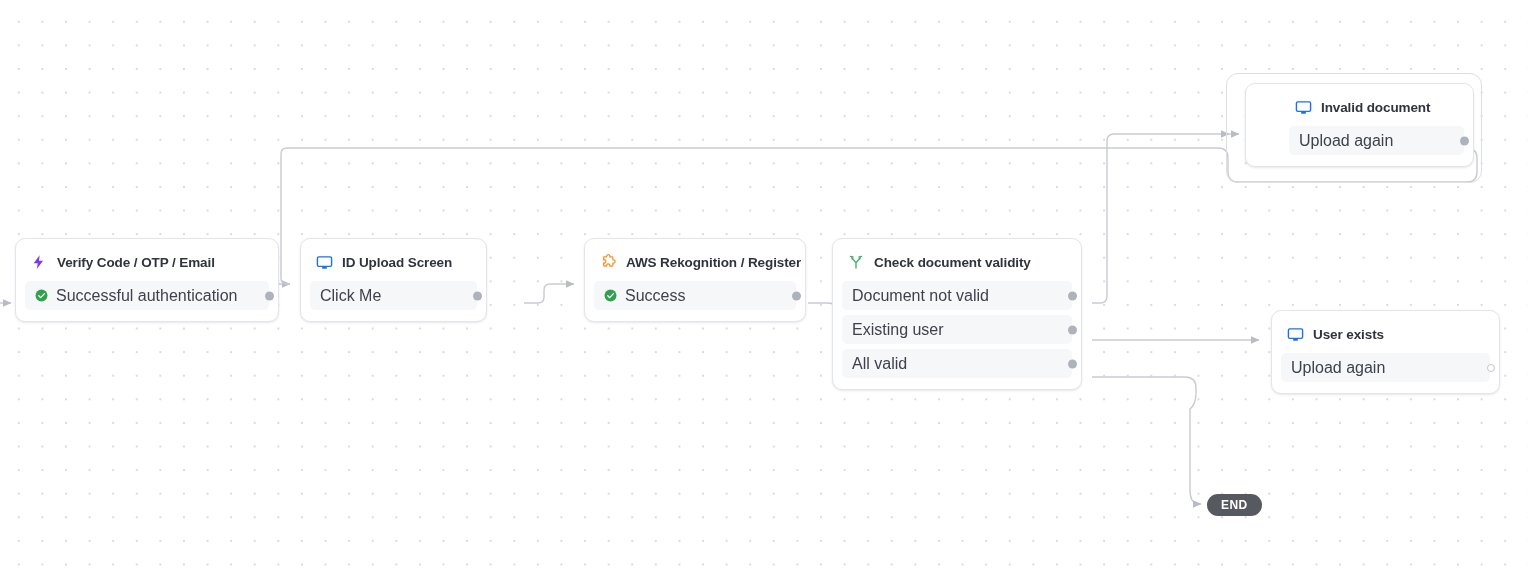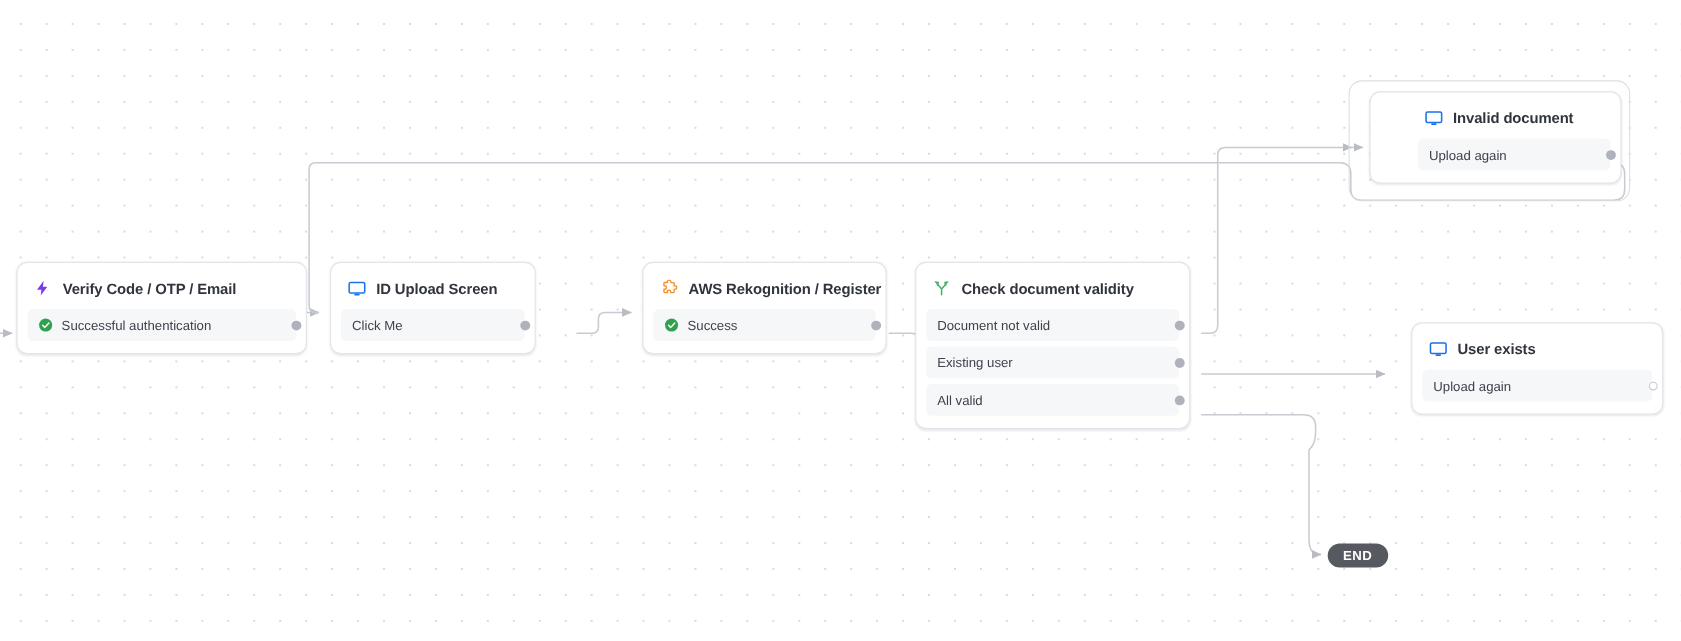--- a/index.html
+++ b/index.html
@@ -83,21 +83,21 @@
     align-items: center;
     gap: 8px;
     padding: 0 10px;
   }
   .port-check {
     width: 13px; height: 13px;
     flex: 0 0 auto;
     display: inline-flex;
   }
   .port-label {
-    font-size: 12px;
+    font-size: 16px;
     color: #3d424c;
     white-space: nowrap;
   }
   .port-dot {
     position: absolute;
     right: -4.5px;
     top: 50%;
     transform: translateY(-50%);
     width: 9px; height: 9px;
     border-radius: 50%;
@@ -266,21 +266,21 @@
       <span class="node-title">Invalid document</span>
     </div>
     <div class="ports">
       <div class="port-row">
         <span class="port-label">Upload again</span>
         <span class="port-dot"></span>
       </div>
     </div>
   </div>
 
-  <div class="node" style="left:1271px; top:293px; width:229px;margin-left:12px;">
+  <div class="node" style="left:1271px; top:310px; width:229px;">
     <div class="node-header">
       <span class="node-icon">
         <svg width="17" height="17" viewBox="0 0 24 24">
           <rect x="2" y="4" width="20" height="13.5" rx="2" fill="none" stroke="#1a73e8" stroke-width="2"></rect>
           <rect x="8.5" y="18.5" width="7" height="2.2" rx="1" fill="#1a73e8"></rect>
         </svg>
       </span>
       <span class="node-title">User exists</span>
     </div>
     <div class="ports">

